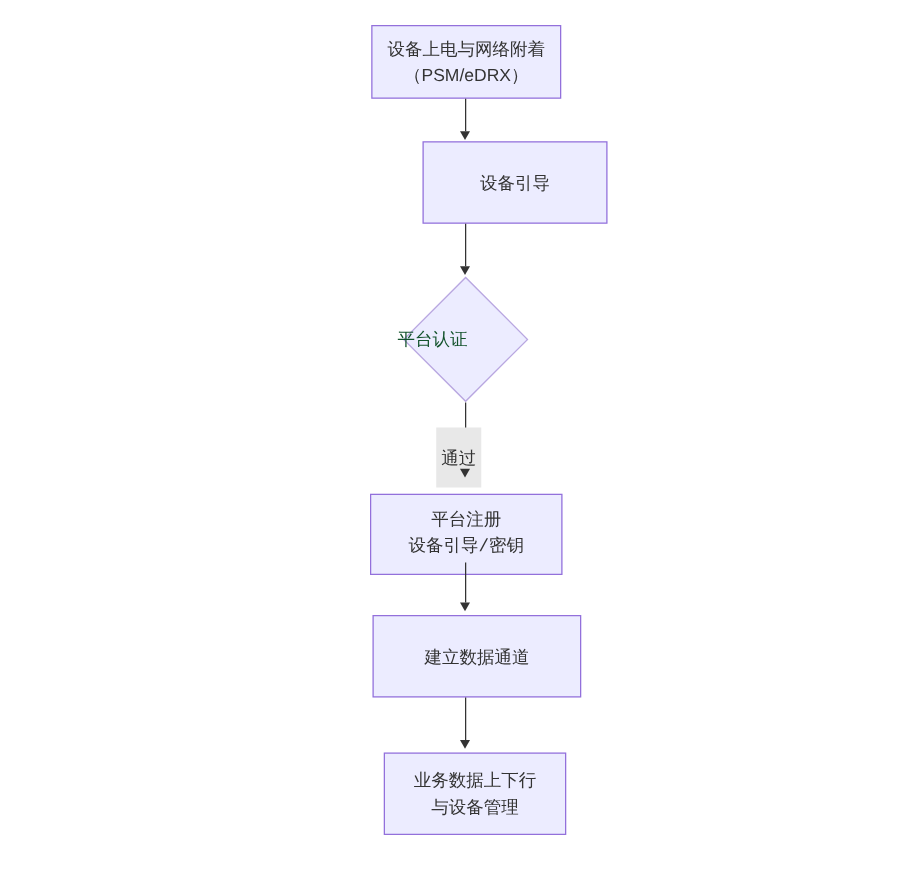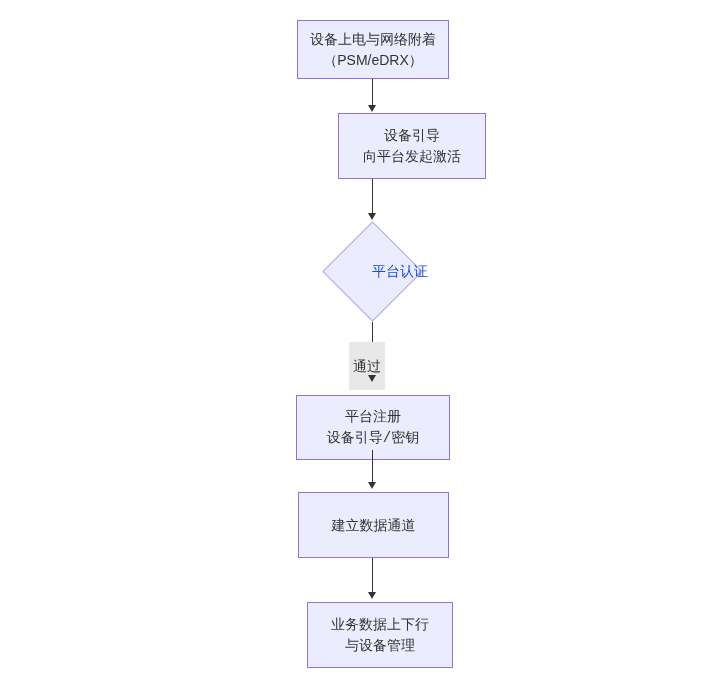--- a/index.html
+++ b/index.html
@@ -34,22 +34,22 @@
     width: 71px;
     height: 71px;
     background: #ECECFF;
     border: 1px solid #b9a7e0;
     box-sizing: border-box;
     transform: rotate(45deg);
   }
   .diamond-label {
     position: absolute;
     width: 110px;
-    text-align: right;
-    color: #1d4ed8;
+    text-align: left;
+    color: #14532d;
     font-size: 14px;
     line-height: 21px;
   }
   .vline {
     position: absolute;
     width: 1px;
     background: #333333;
   }
   .arrowhead {
     position: absolute;
@@ -77,42 +77,41 @@
   <div class="node" style="left:297px; top:20px; width:152px; height:59px;text-align:right;">
     <div>设备上电与网络附着</div>
     <div>（PSM/eDRX）</div>
   </div>
 
   <div class="vline" style="left:372px; top:79px; height:26px;"></div>
   <div class="arrowhead" style="left:368px; top:105px;"></div>
 
   <div class="node" style="left:299px; top:113px; width:148px; height:66px;margin-left:39px;">
     <div>设备引导</div>
-    <div>向平台发起激活</div>
   </div>
 
   <div class="vline" style="left:372px; top:179px; height:34px;"></div>
   <div class="arrowhead" style="left:368px; top:213px;"></div>
 
   <div class="diamond-shape" style="left:337px; top:236px;"></div>
   <div class="diamond-label" style="left:318px; top:261px;">平台认证</div>
 
   <div class="vline" style="left:372px; top:322px; height:53px;"></div>
   <div class="edge-label" style="left:349px; top:342px; min-width:32px;">通过</div>
   <div class="arrowhead" style="left:368px; top:375px;"></div>
 
   <div class="node" style="left:296px; top:395px; width:154px; height:65px;font-family:Liberation Mono, monospace;">
     <div>平台注册</div>
     <div>设备引导/密钥</div>
   </div>
 
   <div class="vline" style="left:372px; top:450px; height:32px;"></div>
   <div class="arrowhead" style="left:368px; top:482px;"></div>
 
-  <div class="node" style="left:298px; top:492px; width:151px; height:66px;align-items:center;">
+  <div class="node" style="left:298px; top:492px; width:167px; height:66px;align-items:center;">
     <div>建立数据通道</div>
   </div>
 
   <div class="vline" style="left:372px; top:558px; height:34px;"></div>
   <div class="arrowhead" style="left:368px; top:592px;"></div>
 
   <div class="node" style="left:307px; top:602px; width:146px; height:66px;">
     <div>业务数据上下行</div>
     <div>与设备管理</div>
   </div>

